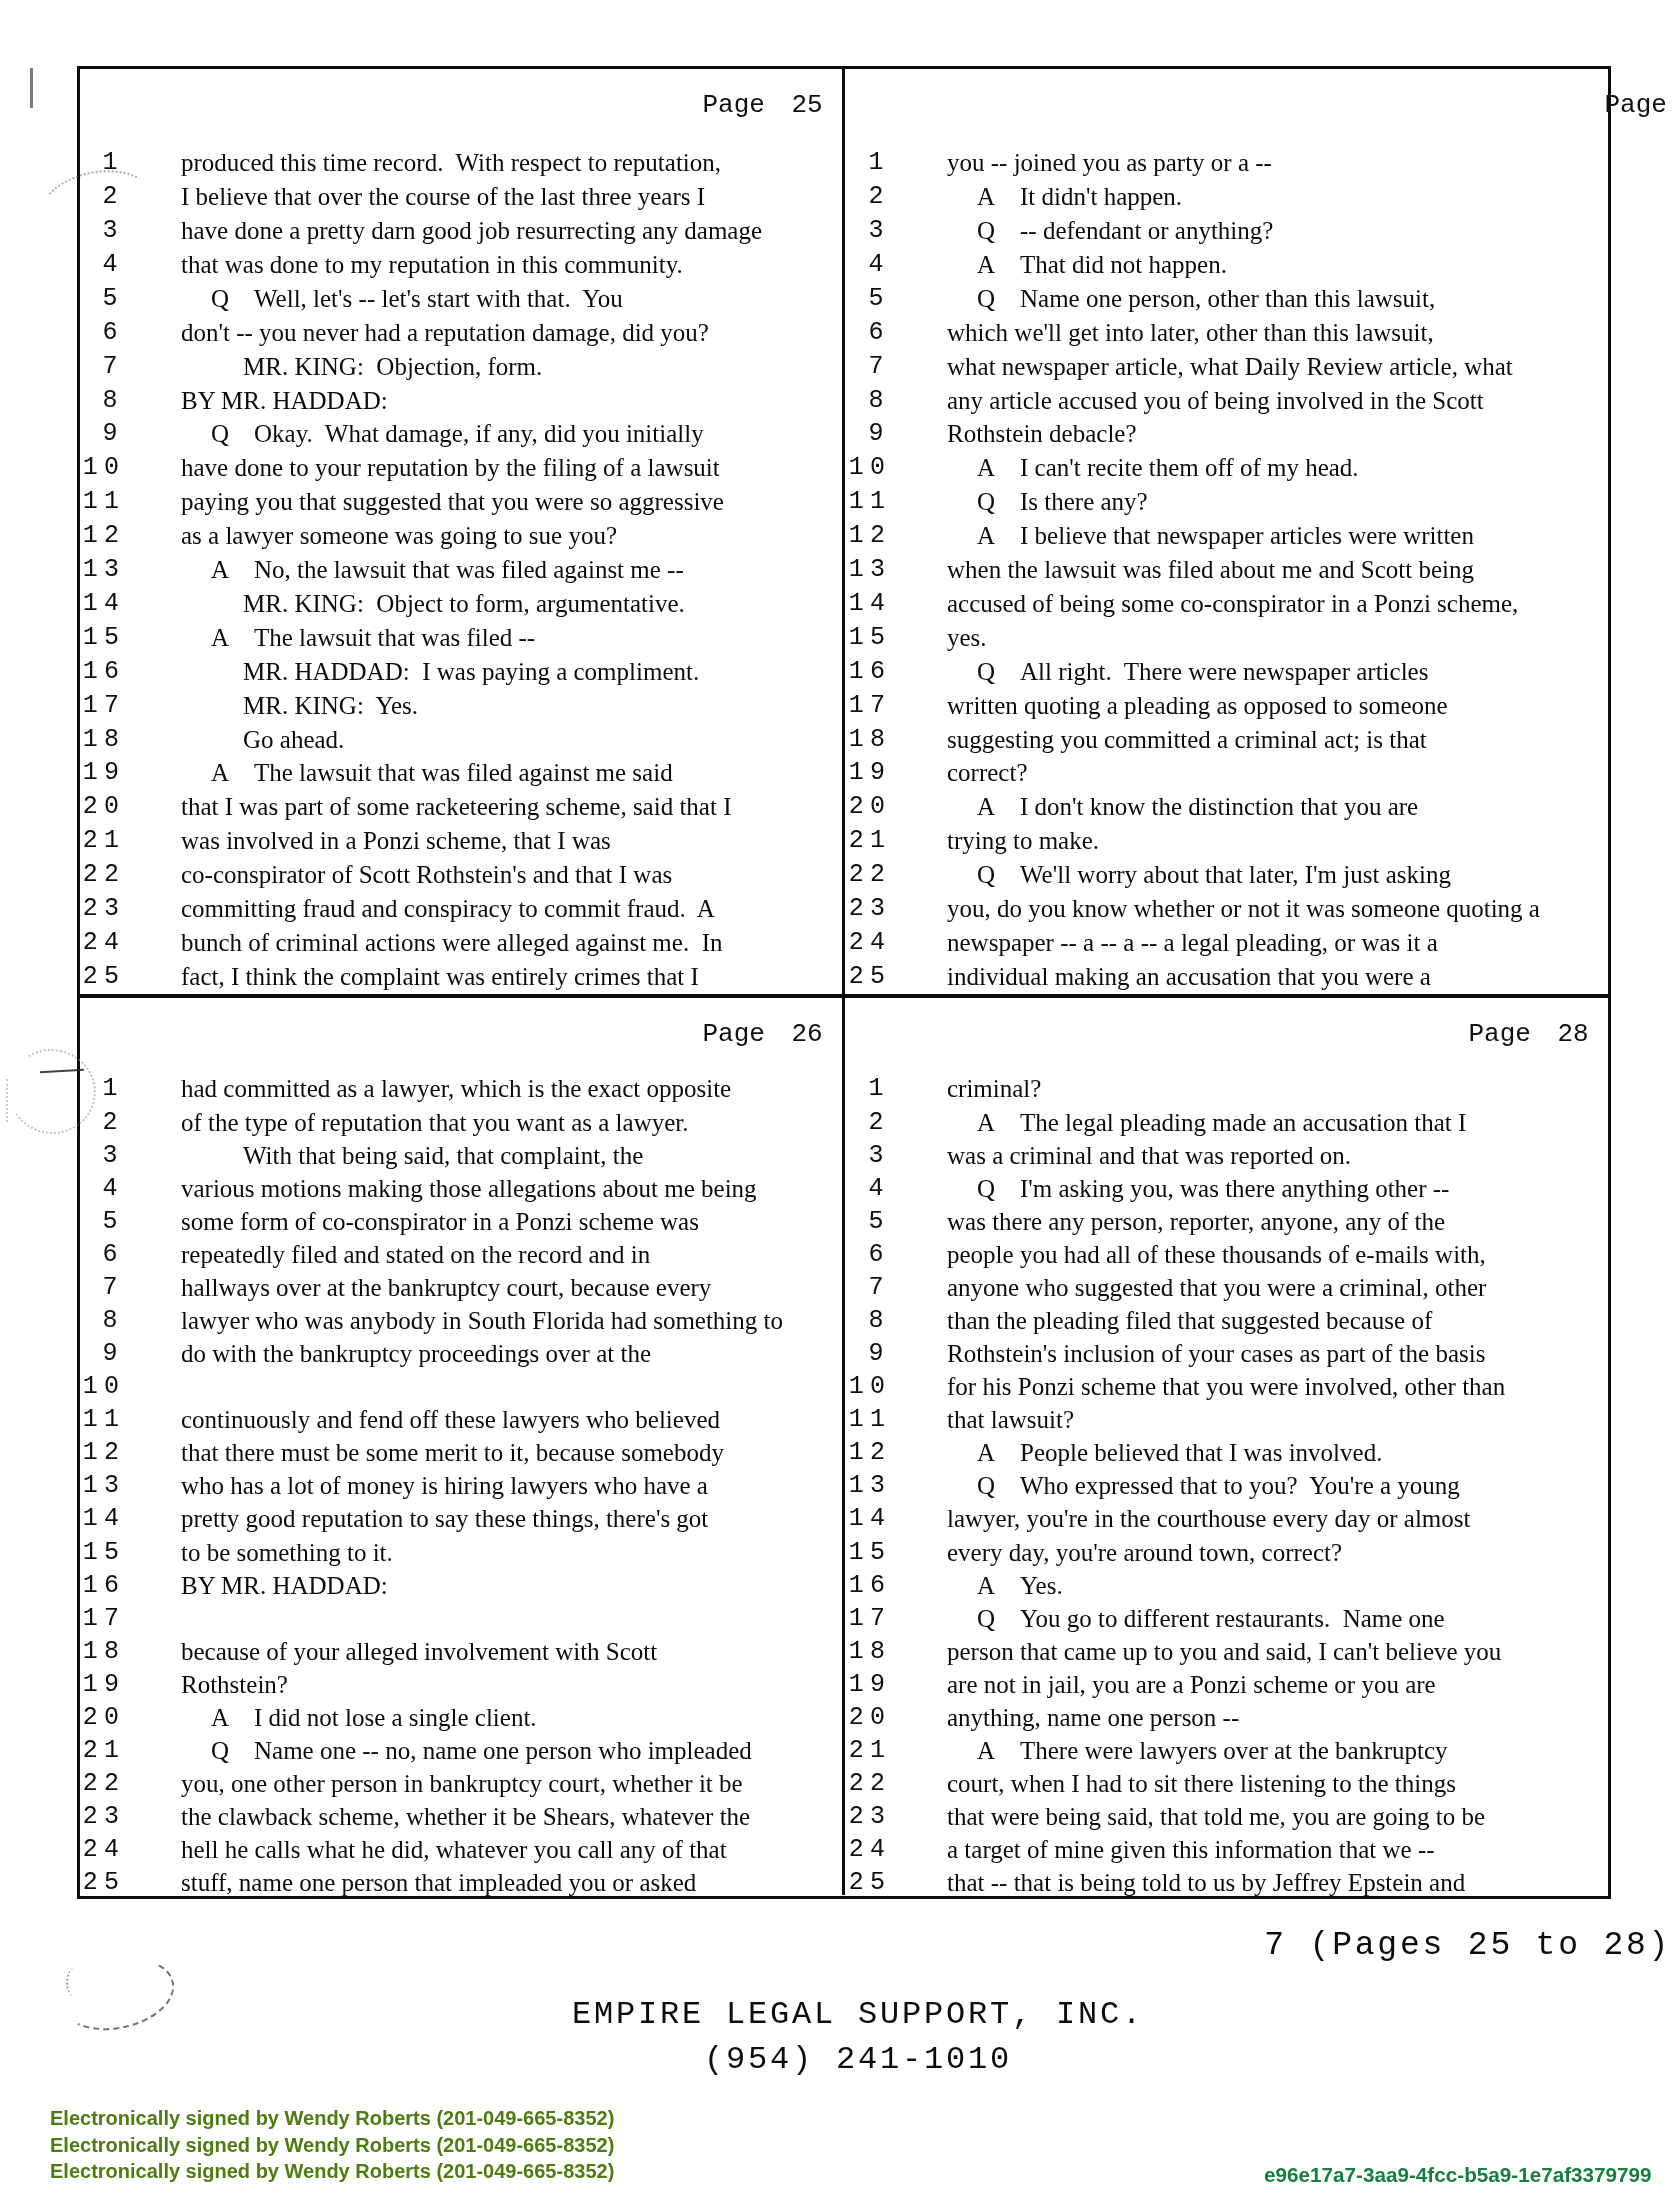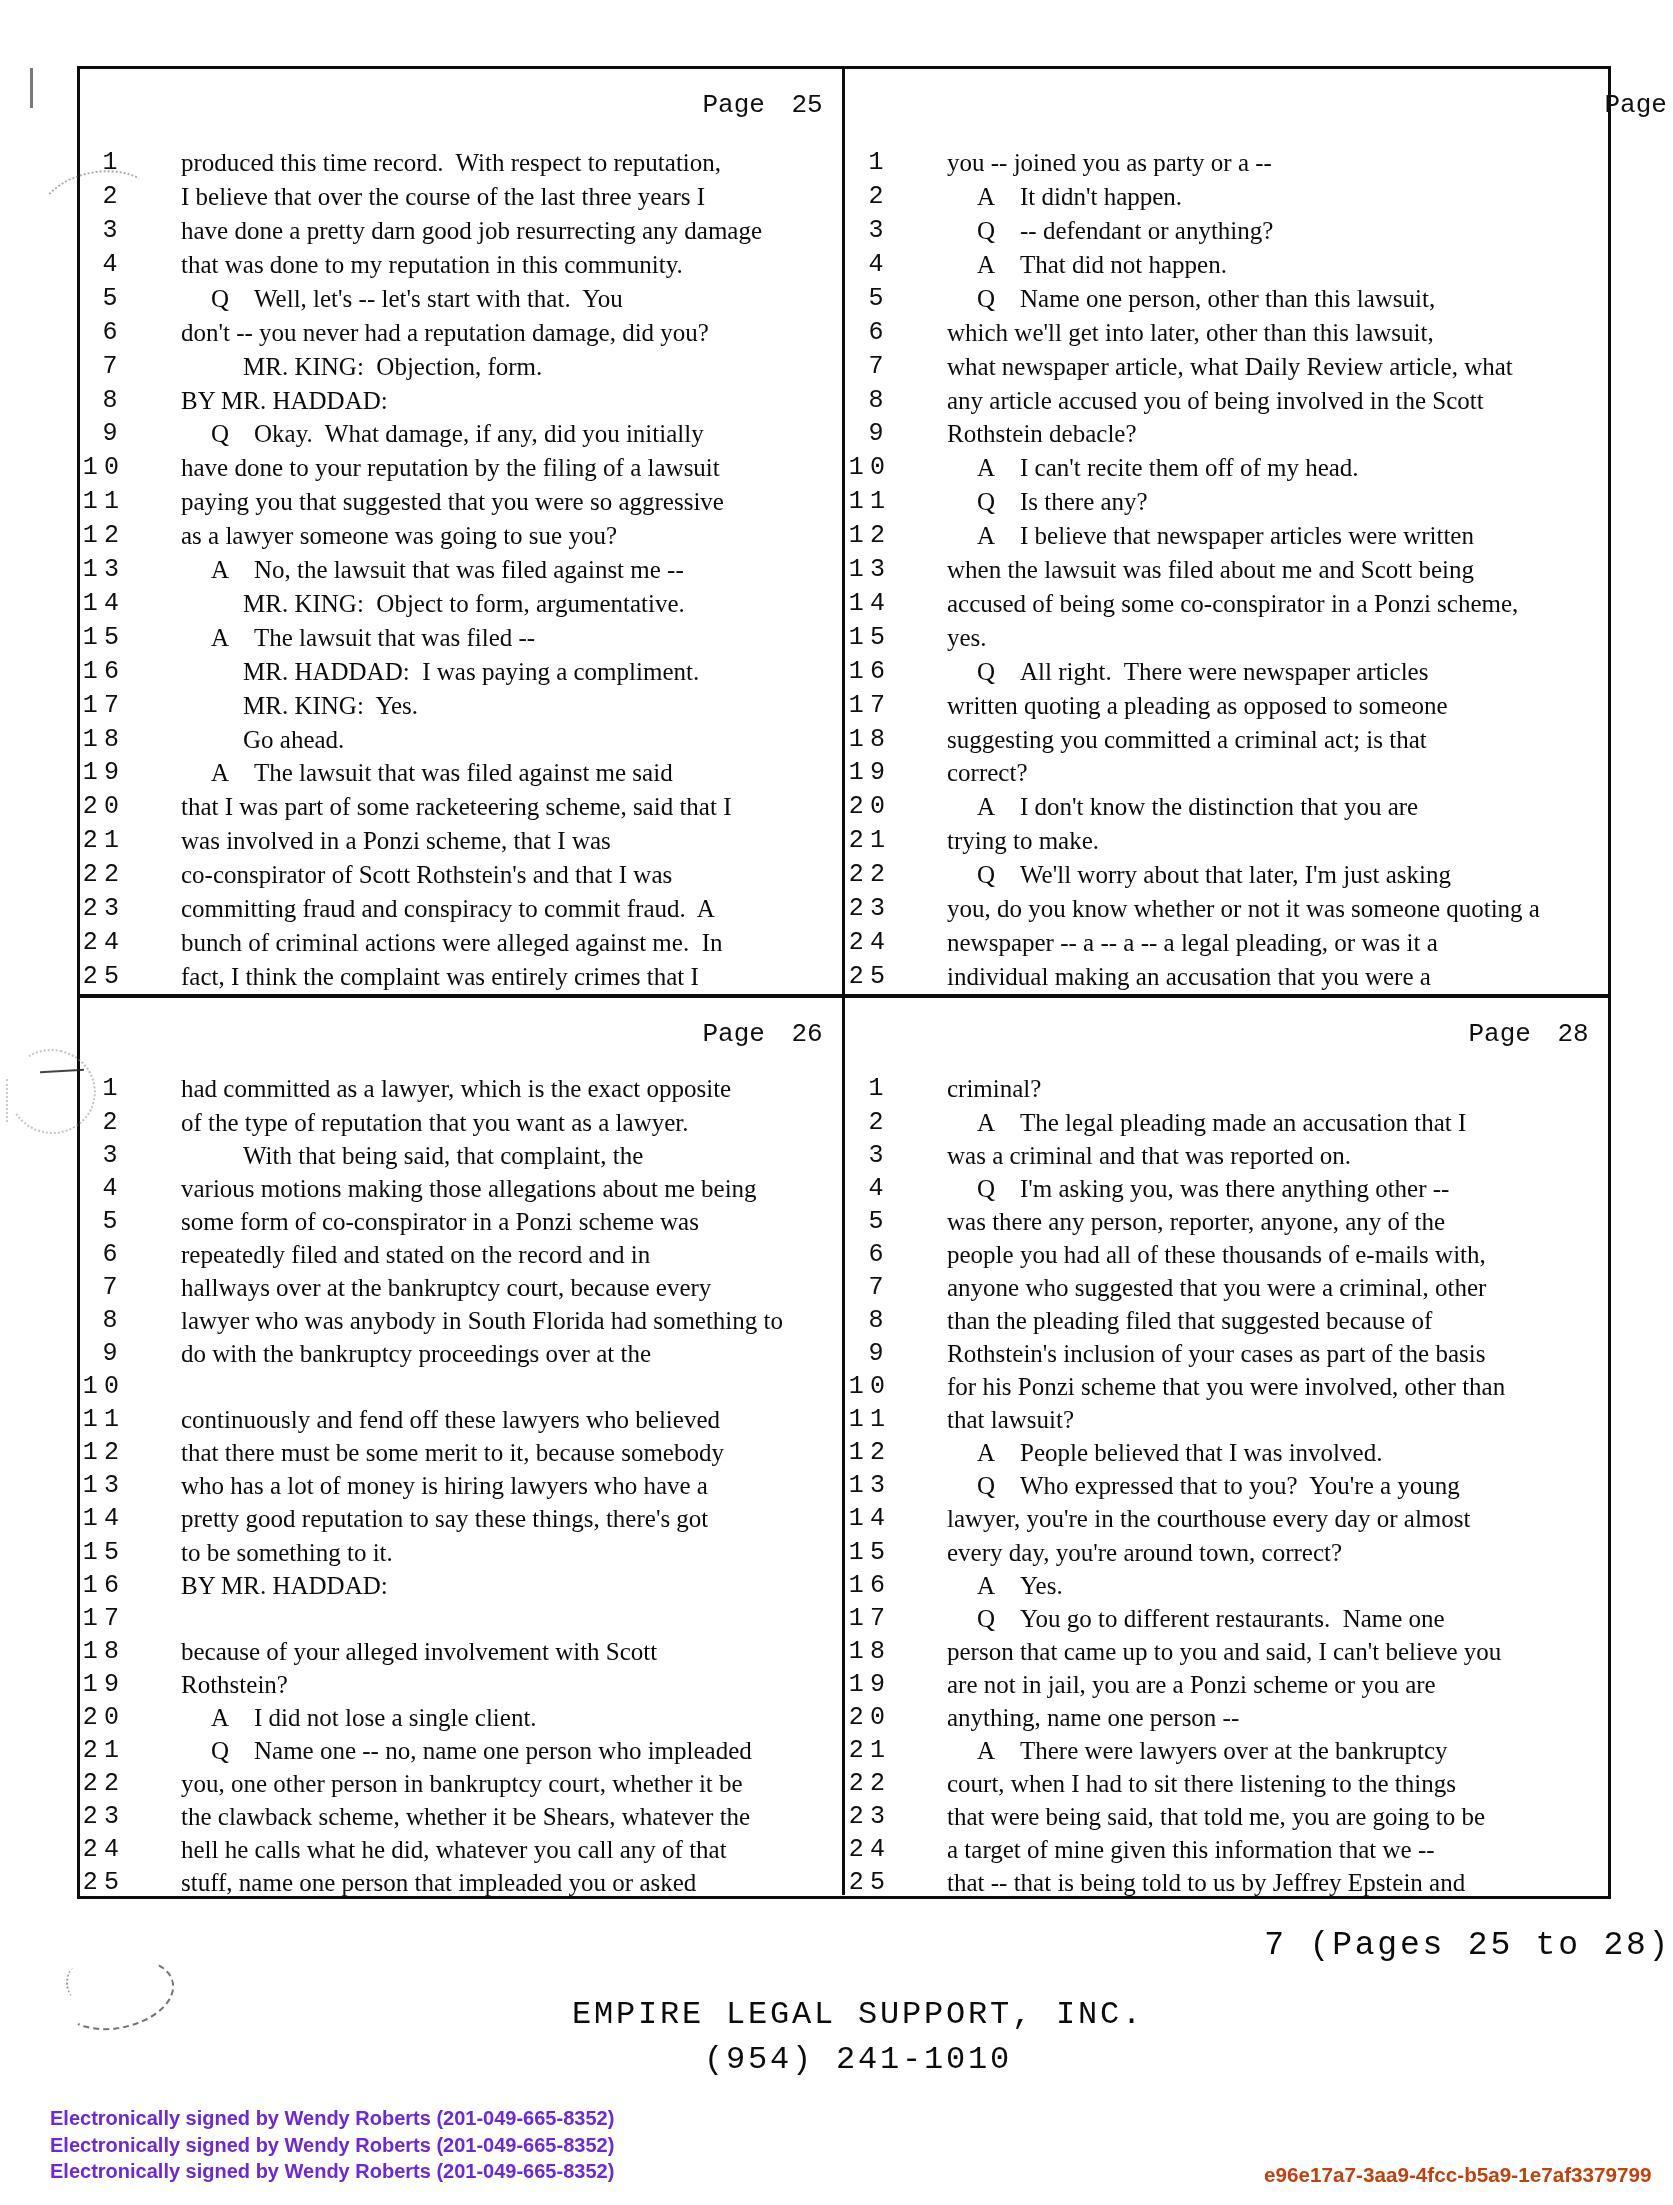--- a/index.html
+++ b/index.html
@@ -27,24 +27,24 @@
   .spk{display:inline-block;margin-left:30px;width:43px;}
   .ind{margin-left:62px;display:inline-block;}
   
   .pagelabel{position:absolute;top:1927px;right:2.8px;
              font-family:"Liberation Mono",monospace;font-size:33px;letter-spacing:2.8px;}
   .company{position:absolute;top:1996px;left:858px;transform:translateX(-50%);
            font-family:"Liberation Mono",monospace;font-size:32px;letter-spacing:2.8px;white-space:pre;}
   .phone{position:absolute;top:2041px;left:858px;transform:translateX(-50%);
          font-family:"Liberation Mono",monospace;font-size:32px;letter-spacing:2.8px;white-space:pre;}
   .sig{position:absolute;left:50px;font-family:"Liberation Sans",sans-serif;
-       font-weight:700;font-size:20px;color:#6d28d9;}
+       font-weight:700;font-size:20px;color:#4d7c0f;}
   .sig1{top:2107px;} .sig2{top:2134px;} .sig3{top:2160px;}
   .docid{position:absolute;top:2163px;left:1264px;white-space:nowrap;
-         font-family:"Liberation Sans",sans-serif;font-weight:700;font-size:20.7px;color:#c2410c;}
+         font-family:"Liberation Sans",sans-serif;font-weight:700;font-size:20.7px;color:#15803d;}
   
   .art{position:absolute;pointer-events:none;}
   .a1{left:38px;top:171px;width:117px;height:76px;border:2.1px dotted #666;
       border-color:#666 transparent transparent transparent;border-radius:50%;
       transform:rotate(-10deg);opacity:.55;}
   .a2c{left:8.3px;top:1049px;width:84px;height:81px;border:2.1px dotted #888;
        border-left-color:transparent;border-radius:50%;transform:rotate(12deg);opacity:.5;}
   .a2d{left:40px;top:1070px;width:44px;height:0;border-top:2.8px solid #222;
        transform:rotate(-3deg);opacity:.85;}
   .a2v{left:5.5px;top:1079px;width:0;height:43px;border-left:2.1px dotted #999;opacity:.5;}

